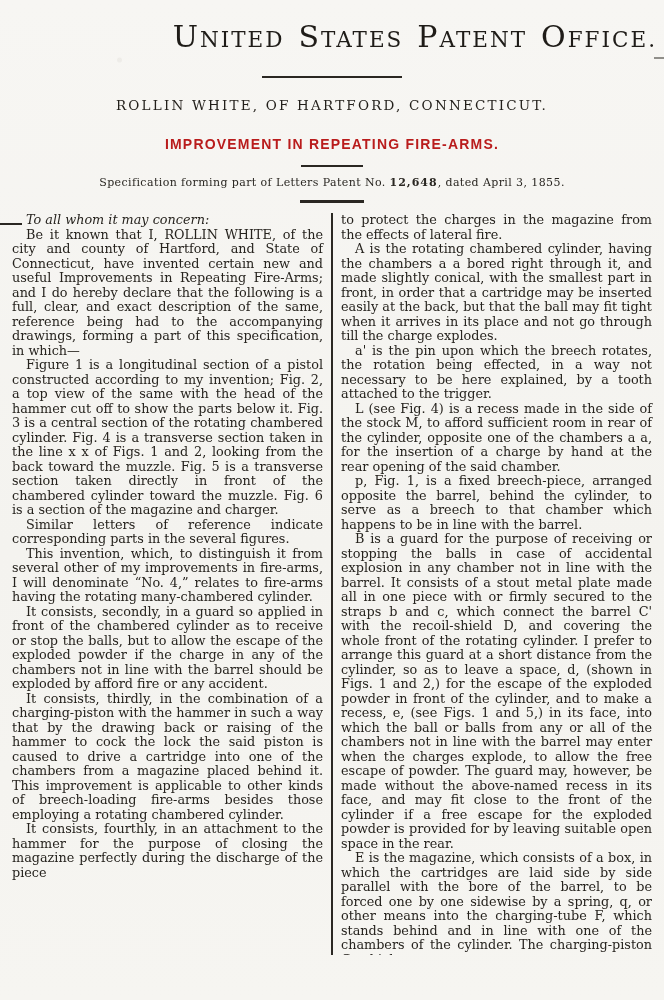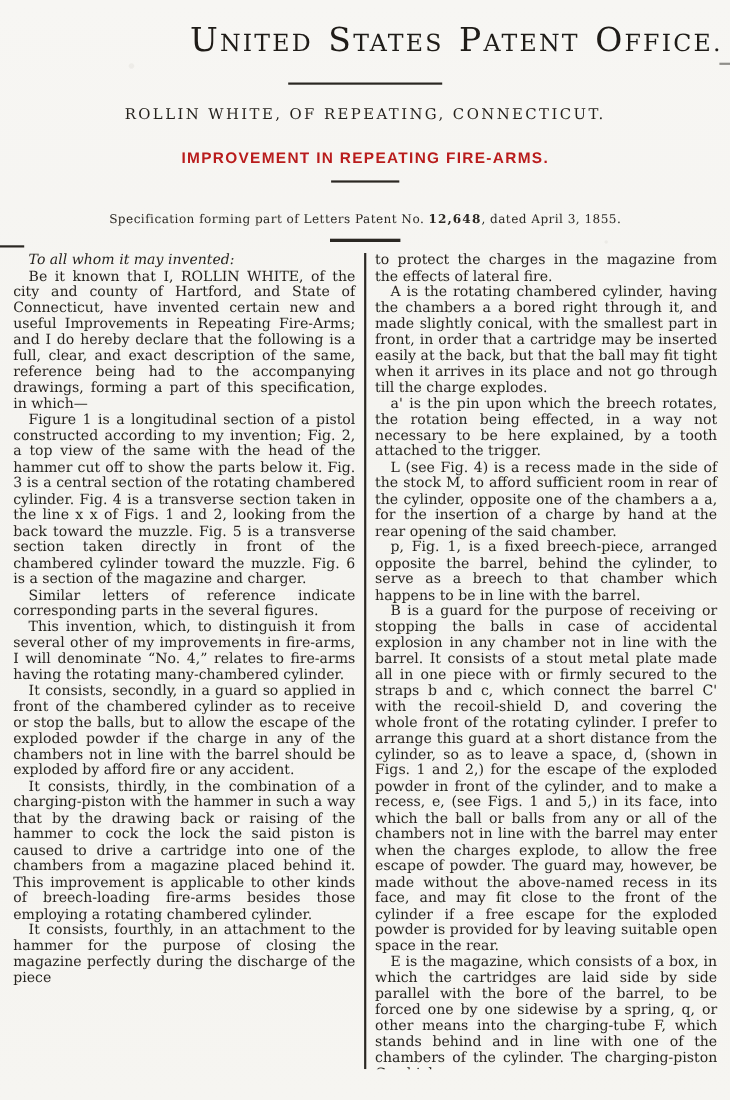--- a/index.html
+++ b/index.html
@@ -47,21 +47,21 @@
     margin-top: 23px;
     text-align: center;
     font-family: "Liberation Sans", sans-serif;
     font-weight: bold;
     font-size: 14px;
     letter-spacing: 1.2px;
     color: #b91c1c;
     white-space: nowrap;
   }
   .spec-line {
-    margin-top: 27px;
+    margin-top: 9px;
     text-align: center;
     font-size: 11px;
     letter-spacing: 0.4px;
     color: #2a2722;
     white-space: nowrap;
   }
   .spec-line .patent-no { font-weight: bold; letter-spacing: 1px; }
 
   
   .artifact { position: absolute; background: #2a2722; }
@@ -98,35 +98,35 @@
 
 <div class="page">
 
   <div class="artifact artifact-left-dash"></div>
   <div class="artifact artifact-corner-tick"></div>
 
   <div class="office-title"><span class="tw"><span class="ti">U</span>nited</span><span class="tw"><span class="ti">S</span>tates</span><span class="tw"><span class="ti">P</span>atent</span><span class="tw"><span class="ti">O</span>ffice.</span></div>
 
   <div class="rule rule-1"></div>
 
-  <div class="inventor-line">ROLLIN WHITE, OF REPEATING, CONNECTICUT.</div>
+  <div class="inventor-line">ROLLIN WHITE, OF HARTFORD, CONNECTICUT.</div>
 
   <div class="invention-title">IMPROVEMENT IN REPEATING FIRE-ARMS.</div>
 
   <div class="rule rule-2"></div>
 
   <div class="spec-line">
     <span>Specification forming part of Letters Patent No. </span><span class="patent-no">12,648</span><span>, dated April 3, 1855.</span>
   </div>
 
   <div class="rule rule-3"></div>
 
   <div class="columns">
     <div class="col">
-      <p class="salutation">To all whom it may invented:</p>
+      <p class="salutation">To all whom it may concern:</p>
       <p>Be it known that I, ROLLIN WHITE, of the city and county of Hartford, and State of Connecticut, have invented certain new and useful Improvements in Repeating Fire-Arms; and I do hereby declare that the following is a full, clear, and exact description of the same, reference being had to the accompanying drawings, forming a part of this specification, in which—</p>
       <p>Figure 1 is a longitudinal section of a pistol constructed according to my invention; Fig. 2, a top view of the same with the head of the hammer cut off to show the parts below it. Fig. 3 is a central section of the rotating chambered cylinder. Fig. 4 is a transverse section taken in the line x x of Figs. 1 and 2, looking from the back toward the muzzle. Fig. 5 is a transverse section taken directly in front of the chambered cylinder toward the muzzle. Fig. 6 is a section of the magazine and charger.</p>
       <p>Similar letters of reference indicate corresponding parts in the several figures.</p>
       <p>This invention, which, to distinguish it from several other of my improvements in fire-arms, I will denominate “No. 4,” relates to fire-arms having the rotating many-chambered cylinder.</p>
       <p>It consists, secondly, in a guard so applied in front of the chambered cylinder as to receive or stop the balls, but to allow the escape of the exploded powder if the charge in any of the chambers not in line with the barrel should be exploded by afford fire or any accident.</p>
       <p>It consists, thirdly, in the combination of a charging-piston with the hammer in such a way that by the drawing back or raising of the hammer to cock the lock the said piston is caused to drive a cartridge into one of the chambers from a magazine placed behind it. This improvement is applicable to other kinds of breech-loading fire-arms besides those employing a rotating chambered cylinder.</p>
       <p>It consists, fourthly, in an attachment to the hammer for the purpose of closing the magazine perfectly during the discharge of the piece</p>
     </div>
 
     <div class="divider"></div>

